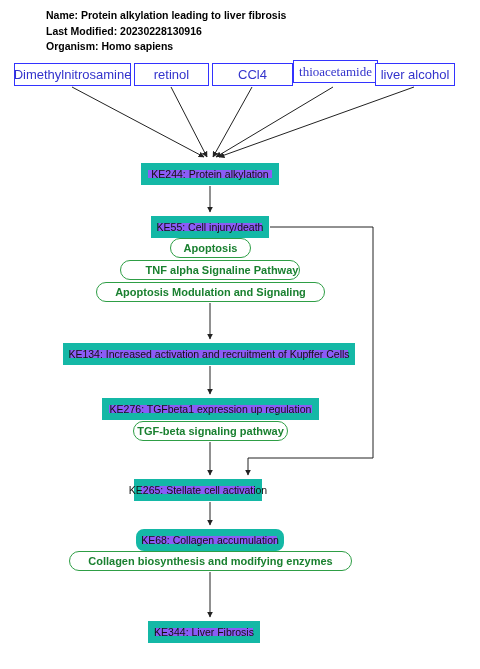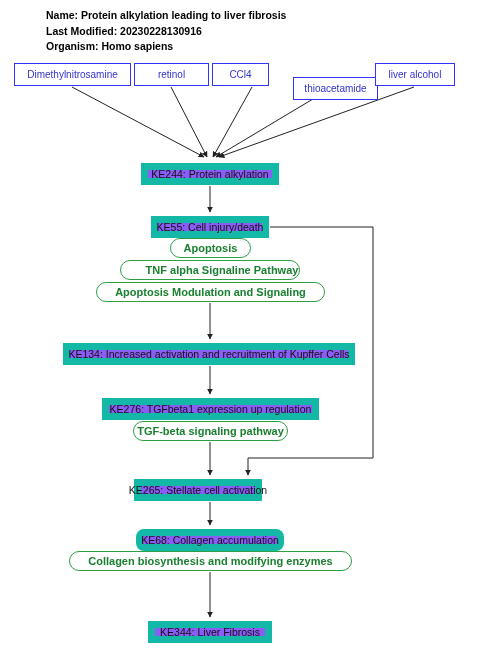--- a/index.html
+++ b/index.html
@@ -59,21 +59,21 @@
     justify-content: center;
     text-align: center;
     white-space: nowrap;
   }
 
   
   .stressor {
     border: 1px solid #3333ff;
     background: #ffffff;
     color: #3333cc;
-    font-size: 10px;
+    font-size: 13px;
     font-weight: normal;
     height: 23px;
   }
 
   
   .keyevent {
     border: 7px solid #14b8a6;
     background: #8b5cf6;
     color: #111111;
     font-size: 10.5px;
@@ -131,24 +131,24 @@
 </svg>
 
 <div id="nodes">
 
   <div class="node stressor" style="left:14px;  top:63px; width:117px;">
     <span>Dimethylnitrosamine</span>
   </div>
   <div class="node stressor" style="left:134px; top:63px; width:75px;">
     <span>retinol</span>
   </div>
-  <div class="node stressor" style="left:212px; top:63px; width:57px;">
+  <div class="node stressor" style="left:212px; top:63px; width:81px;">
     <span>CCl4</span>
   </div>
-  <div class="node stressor" style="left:293px; top:77px; width:85px;">
+  <div class="node stressor" style="left:293px; top:60px; width:85px;font-family:Liberation Serif, serif;">
     <span>thioacetamide</span>
   </div>
   <div class="node stressor" style="left:375px; top:63px; width:80px;">
     <span>liver alcohol</span>
   </div>
 
   <div class="node keyevent" style="left:141px; top:163px; width:138px;">
     <span>KE244: Protein alkylation</span>
   </div>
   <div class="node keyevent" style="left:151px; top:216px; width:118px;">
@@ -159,21 +159,21 @@
   </div>
   <div class="node keyevent" style="left:102px; top:398px; width:217px;">
     <span>KE276: TGFbeta1 expression up regulation</span>
   </div>
   <div class="node keyevent" style="left:134px; top:479px; width:128px;">
     <span>KE265: Stellate cell activation</span>
   </div>
   <div class="node keyevent" style="left:136px; top:529px; width:148px;border-radius:8px;">
     <span>KE68: Collagen accumulation</span>
   </div>
-  <div class="node keyevent" style="left:148px; top:621px; width:124px;">
+  <div class="node keyevent" style="left:148px; top:621px; width:112px;">
     <span>KE344: Liver Fibrosis</span>
   </div>
 
   <div class="node pathway" style="left:170px; top:238px; width:81px;">
     <span>Apoptosis</span>
   </div>
   <div class="node pathway" style="left:120px; top:260px; width:180px;padding-left:24px;">
     <span>TNF alpha Signaline Pathway</span>
   </div>
   <div class="node pathway" style="left:96px;  top:282px; width:229px;">

